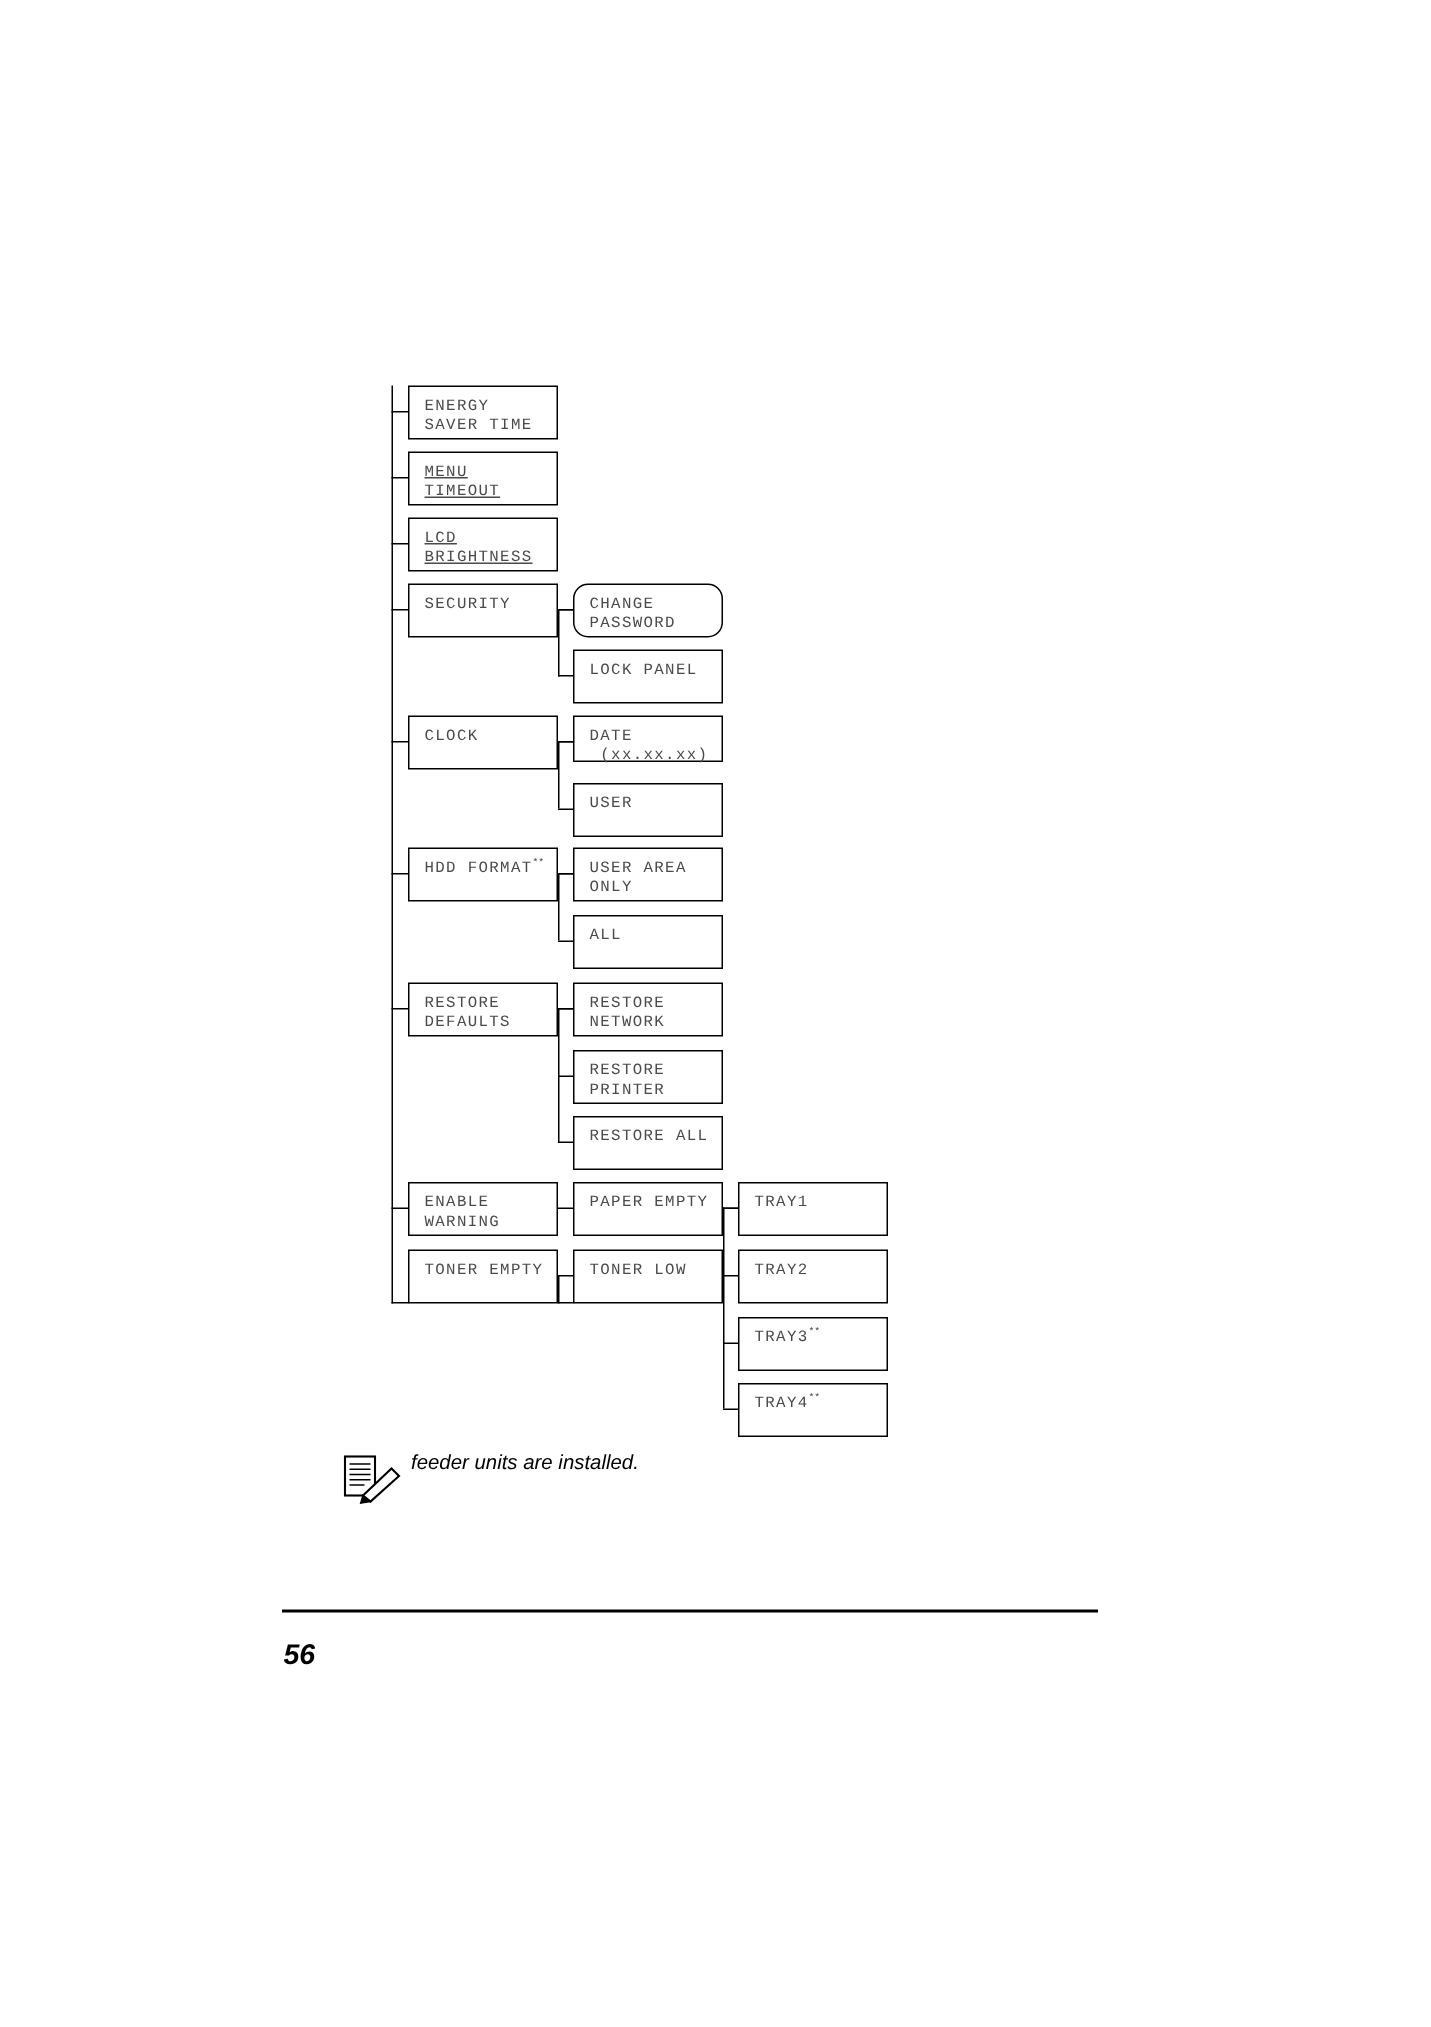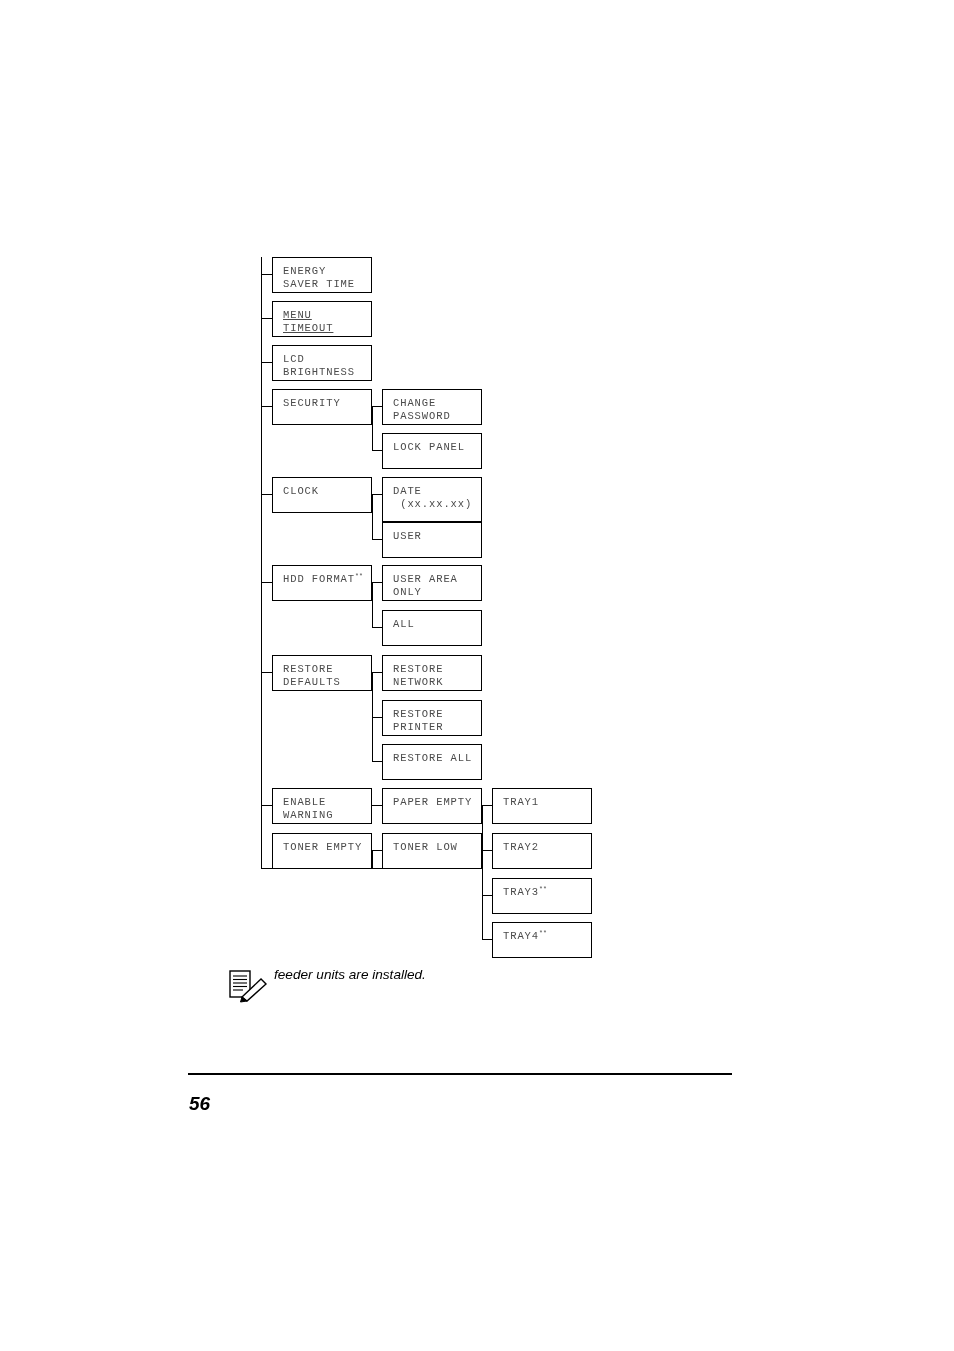--- a/index.html
+++ b/index.html
@@ -157,30 +157,30 @@
 
     <div class="hline" style="left:482px; top:805px; width:11px;"></div>
     <div class="vline" style="left:482px; top:805px; height:134px;"></div>
     <div class="hline" style="left:482px; top:805px; width:11px;"></div>
     <div class="hline" style="left:482px; top:850px; width:11px;"></div>
     <div class="hline" style="left:482px; top:895px; width:11px;"></div>
     <div class="hline" style="left:482px; top:939px; width:11px;"></div>
 
   <div class="node" style="left: 272px; top: 257px; width: 100px; height: 36px;"><span class="ln">ENERGY</span><span class="ln">SAVER TIME</span></div>
       <div class="node" style="left: 272px; top: 301px; width: 100px; height: 36px; text-decoration: underline;"><span class="ln">MENU</span><span class="ln">TIMEOUT</span></div>
-      <div class="node" style="left: 272px; top: 345px; width: 100px; height: 36px;"><span class="ln">LCD</span><span class="ln">BRIGHTNESS</span></div>
+      <div class="node" style="left: 272px; top: 345px; width: 100px; height: 36px; text-decoration: underline;"><span class="ln">LCD</span><span class="ln">BRIGHTNESS</span></div>
       <div class="node" style="left: 272px; top: 389px; width: 100px; height: 36px;"><span class="ln">SECURITY</span></div>
       <div class="node" style="left: 272px; top: 477px; width: 100px; height: 36px;"><span class="ln">CLOCK</span></div>
       <div class="node" style="left: 272px; top: 565px; width: 100px; height: 36px;"><span class="ln">HDD FORMAT<sup>**</sup></span></div>
       <div class="node" style="left: 272px; top: 655px; width: 100px; height: 36px;"><span class="ln">RESTORE</span><span class="ln">DEFAULTS</span></div>
       <div class="node" style="left: 272px; top: 788px; width: 100px; height: 36px;"><span class="ln">ENABLE</span><span class="ln">WARNING</span></div>
       <div class="node" style="left: 272px; top: 833px; width: 100px; height: 36px;"><span class="ln">TONER EMPTY</span></div>
-      <div class="node" style="left: 382px; top: 389px; width: 100px; height: 36px;"><span class="ln">CHANGE</span><span class="ln">PASSWORD</span></div>
+      <div class="node" style="left: 382px; top: 389px; width: 100px; height: 36px; border-radius: 10px;"><span class="ln">CHANGE</span><span class="ln">PASSWORD</span></div>
       <div class="node" style="left: 382px; top: 433px; width: 100px; height: 36px;"><span class="ln">LOCK PANEL</span></div>
-      <div class="node" style="left: 382px; top: 477px; width: 100px; height: 45px;"><span class="ln">DATE</span><span class="ln"> (xx.xx.xx)</span></div>
+      <div class="node" style="left: 382px; top: 477px; width: 100px; height: 31px;"><span class="ln">DATE</span><span class="ln"> (xx.xx.xx)</span></div>
       <div class="node" style="left: 382px; top: 522px; width: 100px; height: 36px;"><span class="ln">USER</span></div>
       <div class="node" style="left: 382px; top: 565px; width: 100px; height: 36px;"><span class="ln">USER AREA</span><span class="ln">ONLY</span></div>
       <div class="node" style="left: 382px; top: 610px; width: 100px; height: 36px;"><span class="ln">ALL</span></div>
       <div class="node" style="left: 382px; top: 655px; width: 100px; height: 36px;"><span class="ln">RESTORE</span><span class="ln">NETWORK</span></div>
       <div class="node" style="left: 382px; top: 700px; width: 100px; height: 36px;"><span class="ln">RESTORE</span><span class="ln">PRINTER</span></div>
       <div class="node" style="left: 382px; top: 744px; width: 100px; height: 36px;"><span class="ln">RESTORE ALL</span></div>
       <div class="node" style="left: 382px; top: 788px; width: 100px; height: 36px;"><span class="ln">PAPER EMPTY</span></div>
       <div class="node" style="left: 382px; top: 833px; width: 100px; height: 36px;"><span class="ln">TONER LOW</span></div>
       <div class="node" style="left: 492px; top: 788px; width: 100px; height: 36px;"><span class="ln">TRAY1</span></div>
       <div class="node" style="left: 492px; top: 833px; width: 100px; height: 36px;"><span class="ln">TRAY2</span></div>

